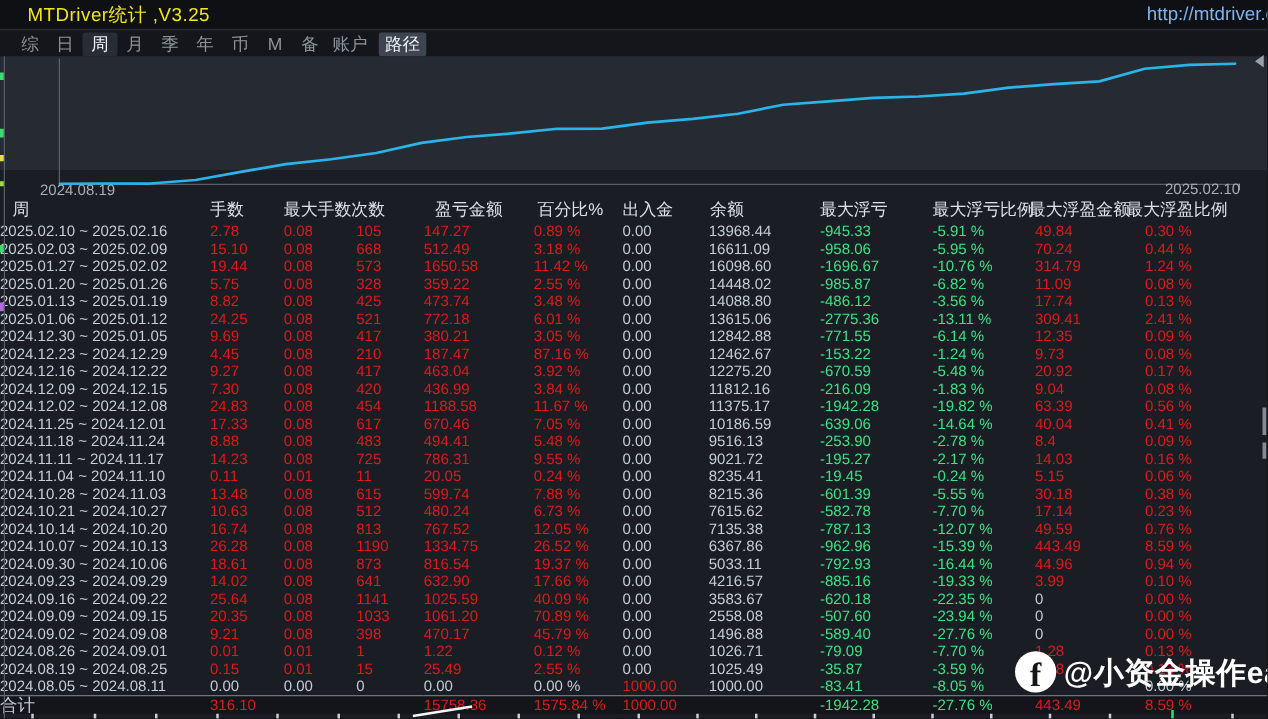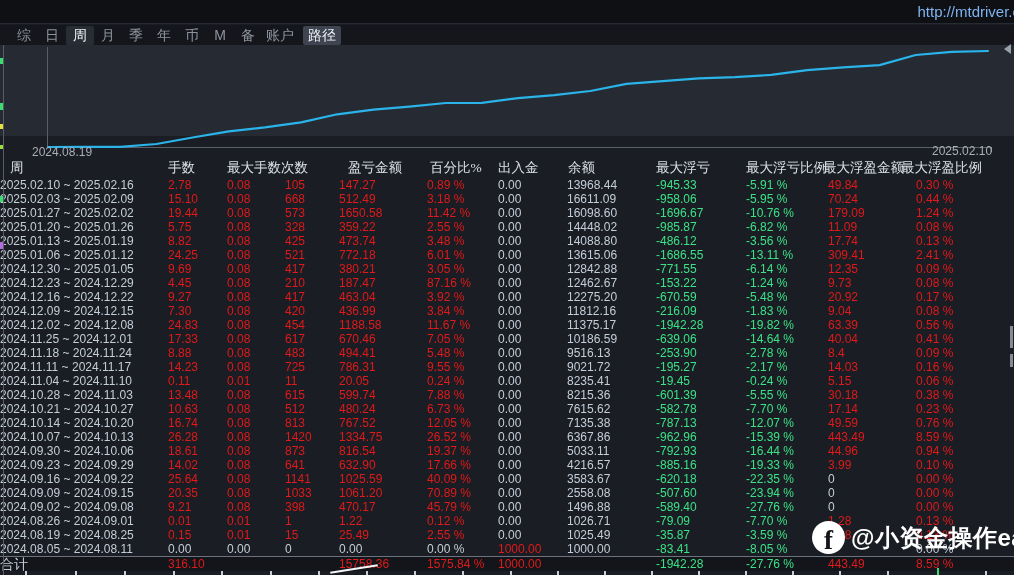--- a/index.html
+++ b/index.html
@@ -28,21 +28,21 @@
   .chart-arrow { position:absolute; left:1004px; top:44px; width:0; height:0;
     border-top:5px solid transparent; border-bottom:5px solid transparent; border-right:7px solid #98a0a8; }
 
   
   table.stats { position:absolute; top:157px; left:0; width:1014px; border-collapse:collapse; table-layout:fixed; }
   table.stats th { color:#dbe1e8; font-size:13.5px; font-weight:normal; text-align:left; height:21px; white-space:nowrap; overflow:visible; }
   table.stats td { font-size:12px; height:14px; line-height:14px; white-space:nowrap; overflow:visible; padding:0; }
   th.h0, td.c0 { padding-left:10px; }
   td.c1 { padding-left:2px; }
   th.h4 { padding-left:9px; }
-  th.h5 { padding-left:3px;font-family:Liberation Serif, serif; }
+  th.h5 { padding-left:3px; }
   th.h7 { padding-left:1px; }
   th.h10 { text-indent:-5px; }
   th.h11 { text-indent:-15px; }
   .dim { color:#c4ced9; }
   .red { color:#e01a1a; }
   .green { color:#3be287; }
   tfoot td { font-size:13px; height:19px; line-height:17px; border-top:1px solid #6c737c; background:#13151a; }
   tfoot td.c0 { font-size:14px; }
 
   
@@ -63,20 +63,21 @@
     display:flex; align-items:center; justify-content:center; font-family:"Liberation Serif", serif;
     font-weight:bold; font-size:27px; padding-top:5px; }
   .wm-text { color:#ffffff; font-size:24px; font-weight:bold; letter-spacing:.5px; white-space:nowrap; }
 </style>
 </head>
 <body>
 
 <div class="screen">
 
   <div class="titlebar">
+    <span class="title">MTDriver统计 ,V3.25</span>
     <span class="url">http://mtdriver.c</span>
   </div>
 
   <div class="menubar">
     <span style="display:flex;">
         <span class="menu-item">综</span>
         <span class="menu-item">日</span>
         <span class="menu-item selected">周</span>
         <span class="menu-item">月</span>
         <span class="menu-item">季</span>
@@ -164,21 +165,21 @@
           <td class="c0 dim">2025.01.27 ~ 2025.02.02</td>
           <td class="c1 red">19.44</td>
           <td class="c2 red">0.08</td>
           <td class="c3 red">573</td>
           <td class="c4 red">1650.58</td>
           <td class="c5 red">11.42 %</td>
           <td class="c6 dim">0.00</td>
           <td class="c7 dim">16098.60</td>
           <td class="c8 green">-1696.67</td>
           <td class="c9 green">-10.76 %</td>
-          <td class="c10 red">179.09</td>
+          <td class="c10 red">314.79</td>
           <td class="c11 red">1.24 %</td>
         </tr>
         <tr>
           <td class="c0 dim">2025.01.20 ~ 2025.01.26</td>
           <td class="c1 red">5.75</td>
           <td class="c2 red">0.08</td>
           <td class="c3 red">328</td>
           <td class="c4 red">359.22</td>
           <td class="c5 red">2.55 %</td>
           <td class="c6 dim">0.00</td>
@@ -204,21 +205,21 @@
         </tr>
         <tr>
           <td class="c0 dim">2025.01.06 ~ 2025.01.12</td>
           <td class="c1 red">24.25</td>
           <td class="c2 red">0.08</td>
           <td class="c3 red">521</td>
           <td class="c4 red">772.18</td>
           <td class="c5 red">6.01 %</td>
           <td class="c6 dim">0.00</td>
           <td class="c7 dim">13615.06</td>
-          <td class="c8 green">-1686.55</td>
+          <td class="c8 green">-2775.36</td>
           <td class="c9 green">-13.11 %</td>
           <td class="c10 red">309.41</td>
           <td class="c11 red">2.41 %</td>
         </tr>
         <tr>
           <td class="c0 dim">2024.12.30 ~ 2025.01.05</td>
           <td class="c1 red">9.69</td>
           <td class="c2 red">0.08</td>
           <td class="c3 red">417</td>
           <td class="c4 red">380.21</td>
@@ -381,21 +382,21 @@
           <td class="c7 dim">7135.38</td>
           <td class="c8 green">-787.13</td>
           <td class="c9 green">-12.07 %</td>
           <td class="c10 red">49.59</td>
           <td class="c11 red">0.76 %</td>
         </tr>
         <tr>
           <td class="c0 dim">2024.10.07 ~ 2024.10.13</td>
           <td class="c1 red">26.28</td>
           <td class="c2 red">0.08</td>
-          <td class="c3 red">1420</td>
+          <td class="c3 red">1190</td>
           <td class="c4 red">1334.75</td>
           <td class="c5 red">26.52 %</td>
           <td class="c6 dim">0.00</td>
           <td class="c7 dim">6367.86</td>
           <td class="c8 green">-962.96</td>
           <td class="c9 green">-15.39 %</td>
           <td class="c10 red">443.49</td>
           <td class="c11 red">8.59 %</td>
         </tr>
         <tr>

